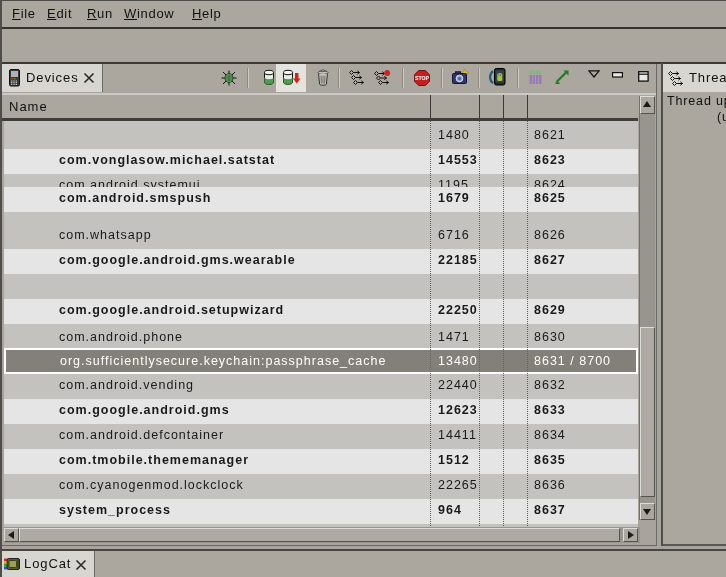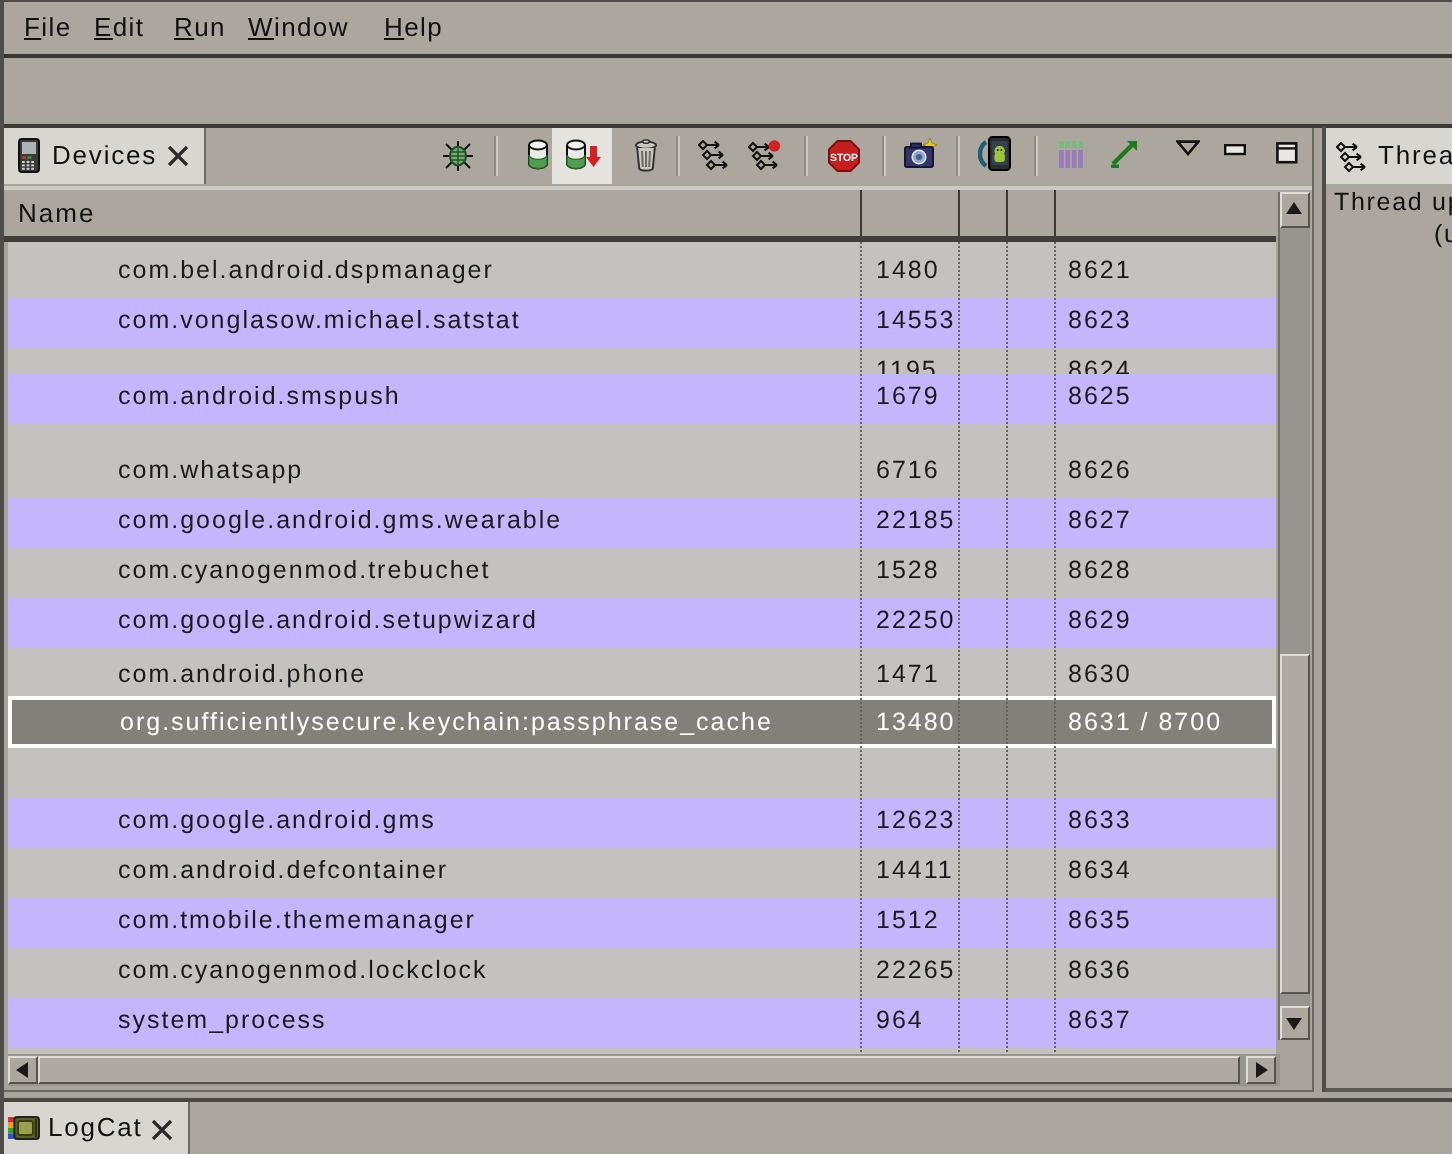--- a/index.html
+++ b/index.html
@@ -18,21 +18,21 @@
   #devtab{left:2px;top:64px;width:100px;height:28px;background:#d7d6d1;border-right:1px solid #6b6963;}
   #devlbl{left:26px;top:70px;font-size:13px;letter-spacing:0.9px;color:#111;}
   #hdrtopline{left:2px;top:93px;width:655px;height:2px;background:#cbcac4;}
   #header{left:3px;top:95px;width:654px;height:23px;background:#aba79f;}
   #hdrname{left:9px;top:99px;font-size:13px;letter-spacing:1px;color:#111;}
   #hdrline{left:2px;top:118px;width:636px;height:3px;background:#3f3e3a;}
   .hsep{top:95px;width:1px;height:23px;background:#3a3936;}
   #tbody{left:4px;top:121px;width:634px;height:406px;background:#c3c2bf;}
   .row{position:absolute;left:0;width:634px;height:25px;font-size:12.5px;letter-spacing:1px;}
   .ra{background:#c3c2bf;}
-  .rb{background:#c4b5fd;}
+  .rb{background:#e5e5e5;font-weight:bold;}
   .row .nm{position:absolute;left:55px;top:4px;}
   .row .c1{position:absolute;left:434px;top:4px;}
   .row .c2{position:absolute;left:530px;top:4px;}
   .dot{top:0;width:1px;height:406px;
        background-image:repeating-linear-gradient(to bottom,#63625e 0 1px,transparent 1px 2px);}
   #selrow{left:0px;top:227px;width:630px;height:22px;background:#83807a;border:2px solid #fff;color:#fff;}
   .sbtn{background:#aba79f;border-top:1px solid #dedcd6;border-left:1px solid #dedcd6;
         border-right:1px solid #55534e;border-bottom:1px solid #55534e;}
   .tri{position:absolute;width:0;height:0;}
   .sep{position:absolute;top:68px;width:1px;height:20px;background:#8f8b82;border-right:1px solid #ccc9c2;}
@@ -195,67 +195,67 @@
   <div class="abs" id="header"></div>
   <div class="abs" id="hdrname">Name</div>
   <div class="abs hsep" style="left:430px"></div>
   <div class="abs hsep" style="left:479px"></div>
   <div class="abs hsep" style="left:503px"></div>
   <div class="abs hsep" style="left:527px"></div>
   <div class="abs" id="hdrline"></div>
 
   <div class="abs" id="tbody">
     <div class="row ra" style="top:3px">
-        <span class="nm">com.bel.android.dspmanager</span>
         <span class="c1">1480</span>
         <span class="c2">8621</span>
       </div>
     <div class="row rb" style="top:28px">
         <span class="nm">com.vonglasow.michael.satstat</span>
         <span class="c1">14553</span>
         <span class="c2">8623</span>
       </div>
     <div class="row ra" style="top:53px">
+        <span class="nm">com.android.systemui</span>
         <span class="c1">1195</span>
         <span class="c2">8624</span>
       </div>
     <div class="row rb" style="top:66px">
         <span class="nm">com.android.smspush</span>
         <span class="c1">1679</span>
         <span class="c2">8625</span>
       </div>
     <div class="row ra" style="top:103px">
         <span class="nm">com.whatsapp</span>
         <span class="c1">6716</span>
         <span class="c2">8626</span>
       </div>
     <div class="row rb" style="top:128px">
         <span class="nm">com.google.android.gms.wearable</span>
         <span class="c1">22185</span>
         <span class="c2">8627</span>
       </div>
-    <div class="row ra" style="top:153px">
-        <span class="nm">com.cyanogenmod.trebuchet</span>
-        <span class="c1">1528</span>
-        <span class="c2">8628</span>
-      </div>
     <div class="row rb" style="top:178px">
         <span class="nm">com.google.android.setupwizard</span>
         <span class="c1">22250</span>
         <span class="c2">8629</span>
       </div>
     <div class="row ra" style="top:205px">
         <span class="nm">com.android.phone</span>
         <span class="c1">1471</span>
         <span class="c2">8630</span>
       </div>
     <div class="row" id="selrow">
         <span class="nm" style="top:3.5px;left:54px">org.sufficientlysecure.keychain:passphrase_cache</span>
         <span class="c1" style="top:3.5px;left:432px">13480</span>
         <span class="c2" style="top:3.5px;left:528px">8631 / 8700</span>
+      </div>
+    <div class="row ra" style="top:253px">
+        <span class="nm">com.android.vending</span>
+        <span class="c1">22440</span>
+        <span class="c2">8632</span>
       </div>
     <div class="row rb" style="top:278px">
         <span class="nm">com.google.android.gms</span>
         <span class="c1">12623</span>
         <span class="c2">8633</span>
       </div>
     <div class="row ra" style="top:303px">
         <span class="nm">com.android.defcontainer</span>
         <span class="c1">14411</span>
         <span class="c2">8634</span>

